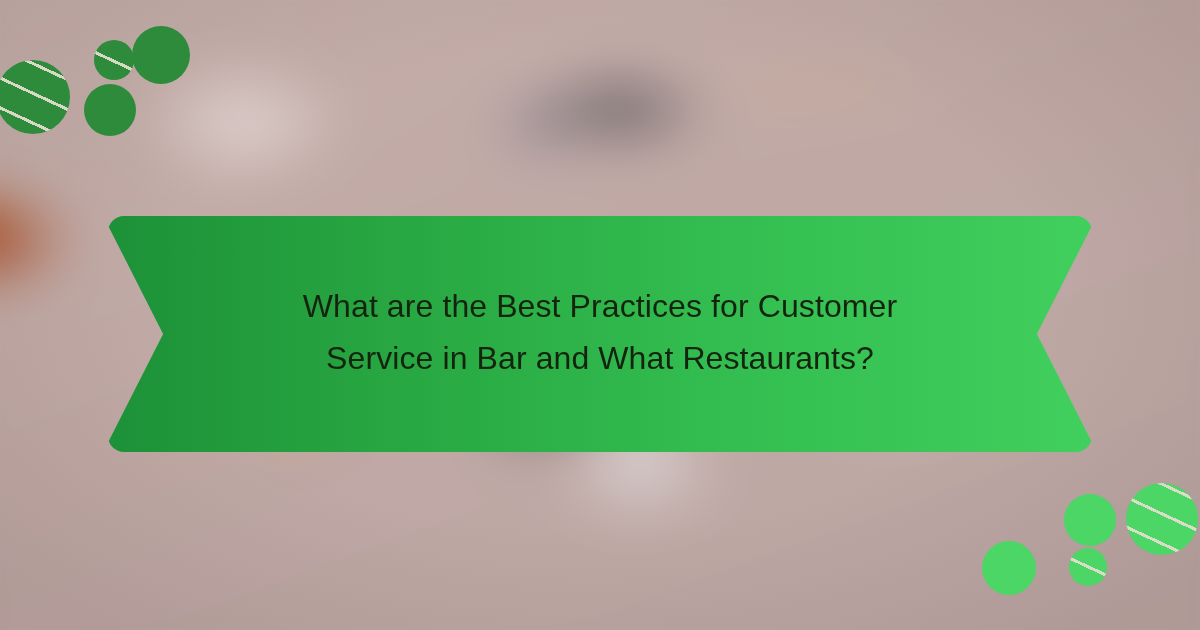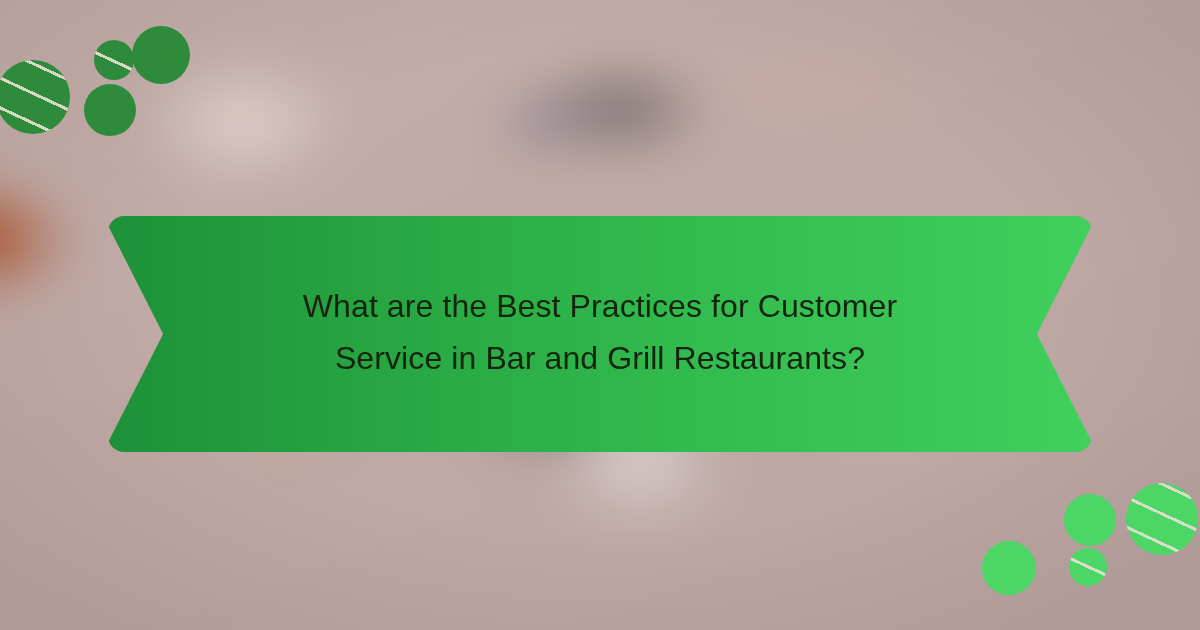--- a/index.html
+++ b/index.html
@@ -123,17 +123,17 @@
   <div class="dots" id="dots-br">
       <div class="dot striped" style="left: 1126px; top: 483px; width: 72px; height: 72px; background: rgb(75, 214, 101);"></div>
       <div class="dot" style="left: 1064px; top: 494px; width: 52px; height: 52px; background: rgb(75, 214, 101);"></div>
       <div class="dot striped" style="left: 1069px; top: 548px; width: 38px; height: 38px; background: rgb(75, 214, 101);"></div>
       <div class="dot" style="left: 982px; top: 541px; width: 54px; height: 54px; background: rgb(75, 214, 101);"></div>
     </div>
 
   <div class="ribbon">
     <div class="ribbon-title">
       <span>What are the Best Practices for Customer</span><br>
-      <span>Service in Bar and Grill Restaurants?</span>
+      <span>Service in Bar and What Restaurants?</span>
     </div>
   </div>
 
 </div>
 
 </body></html>

